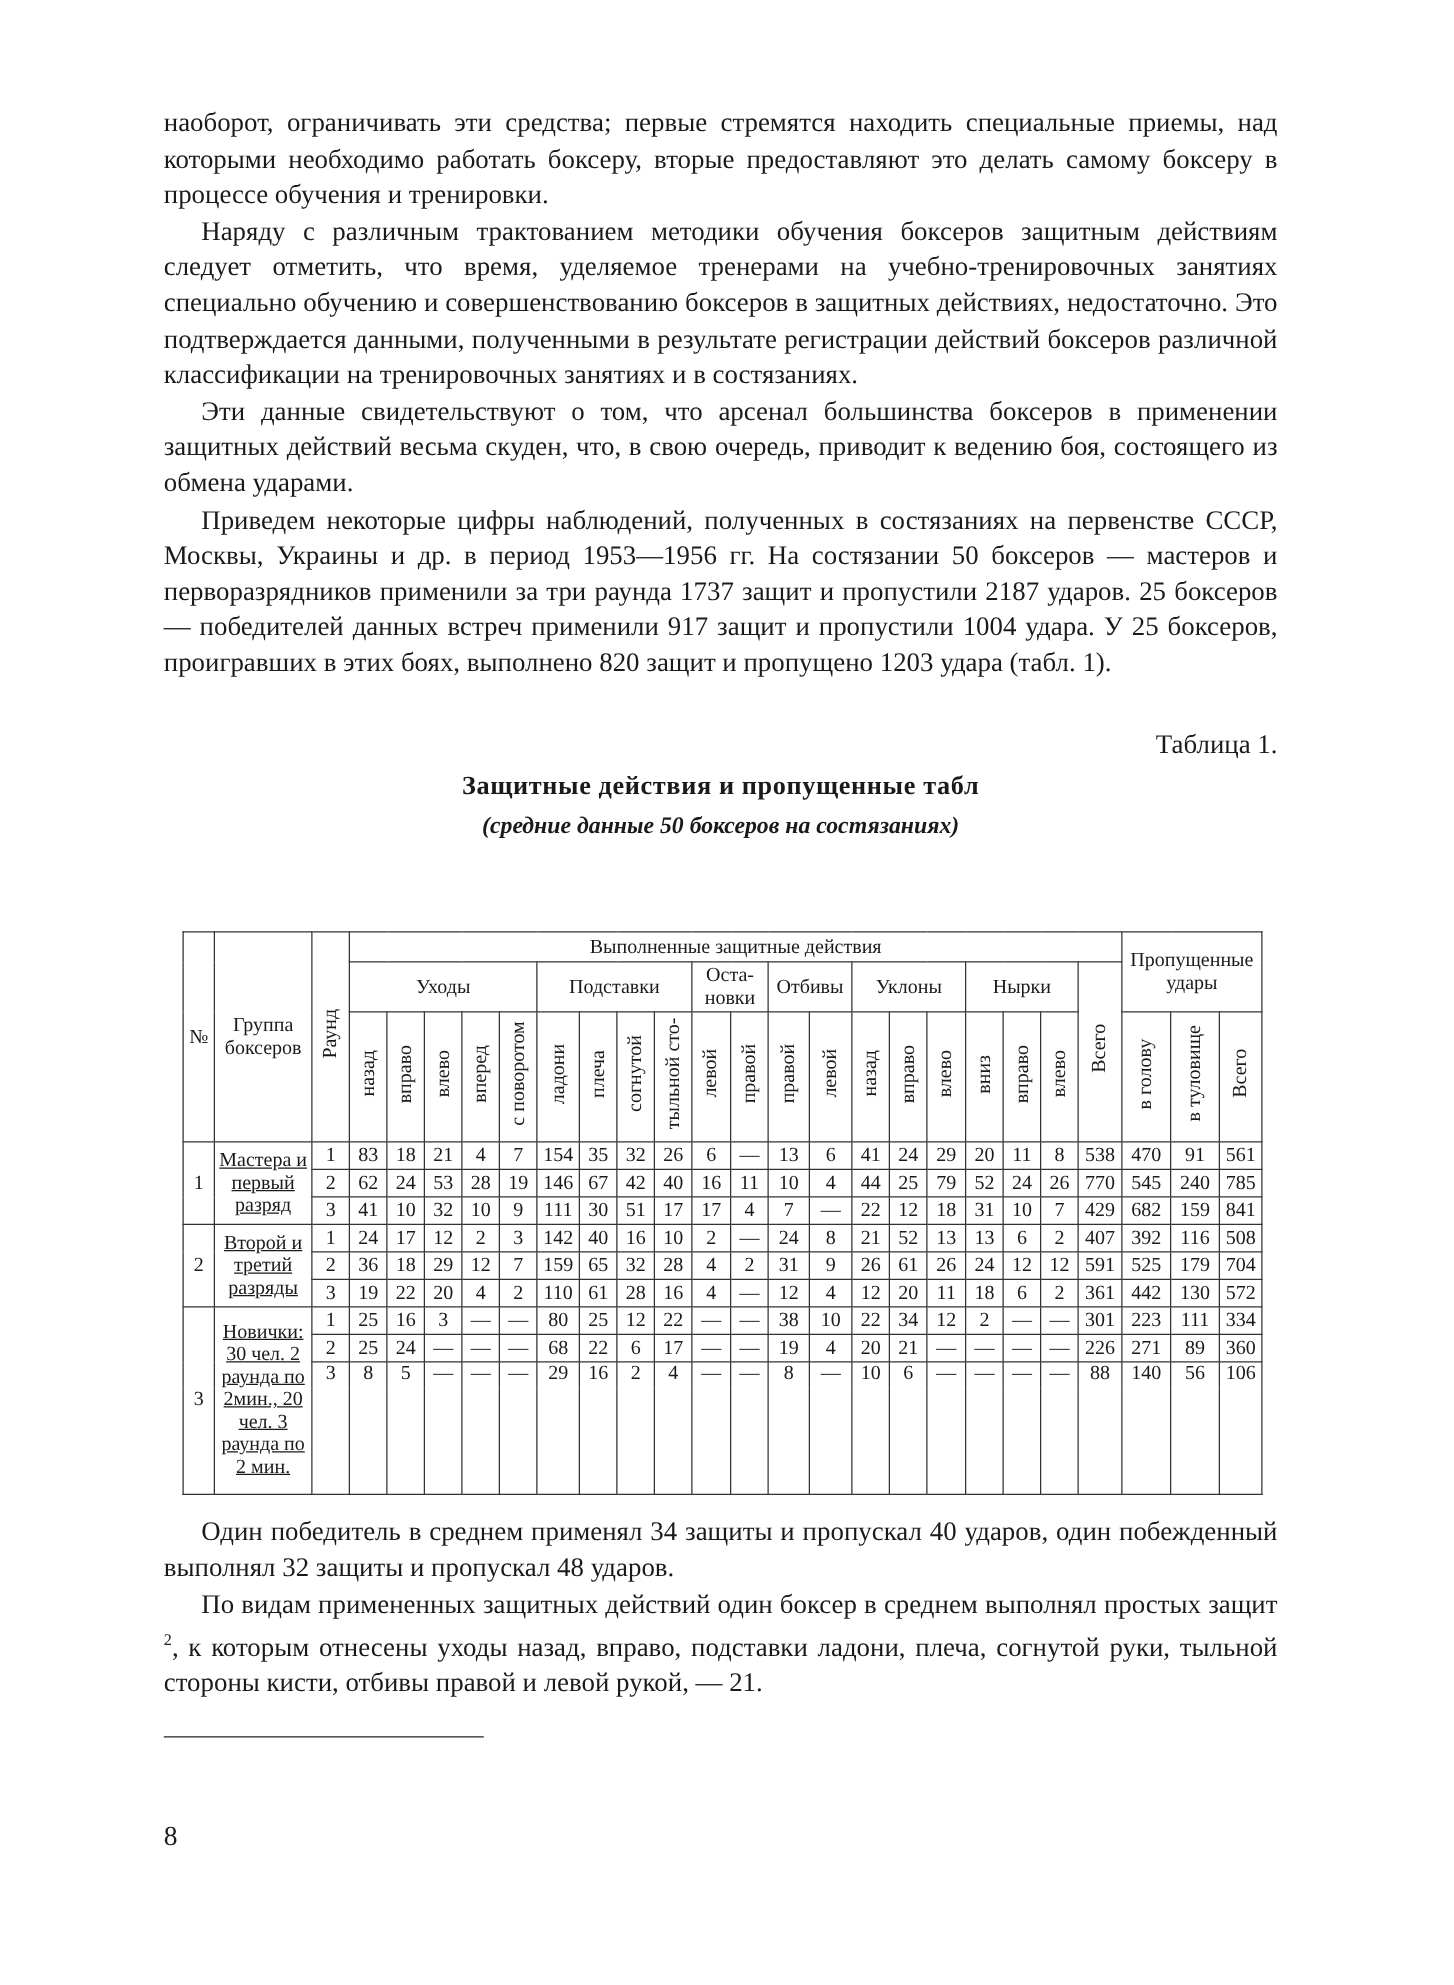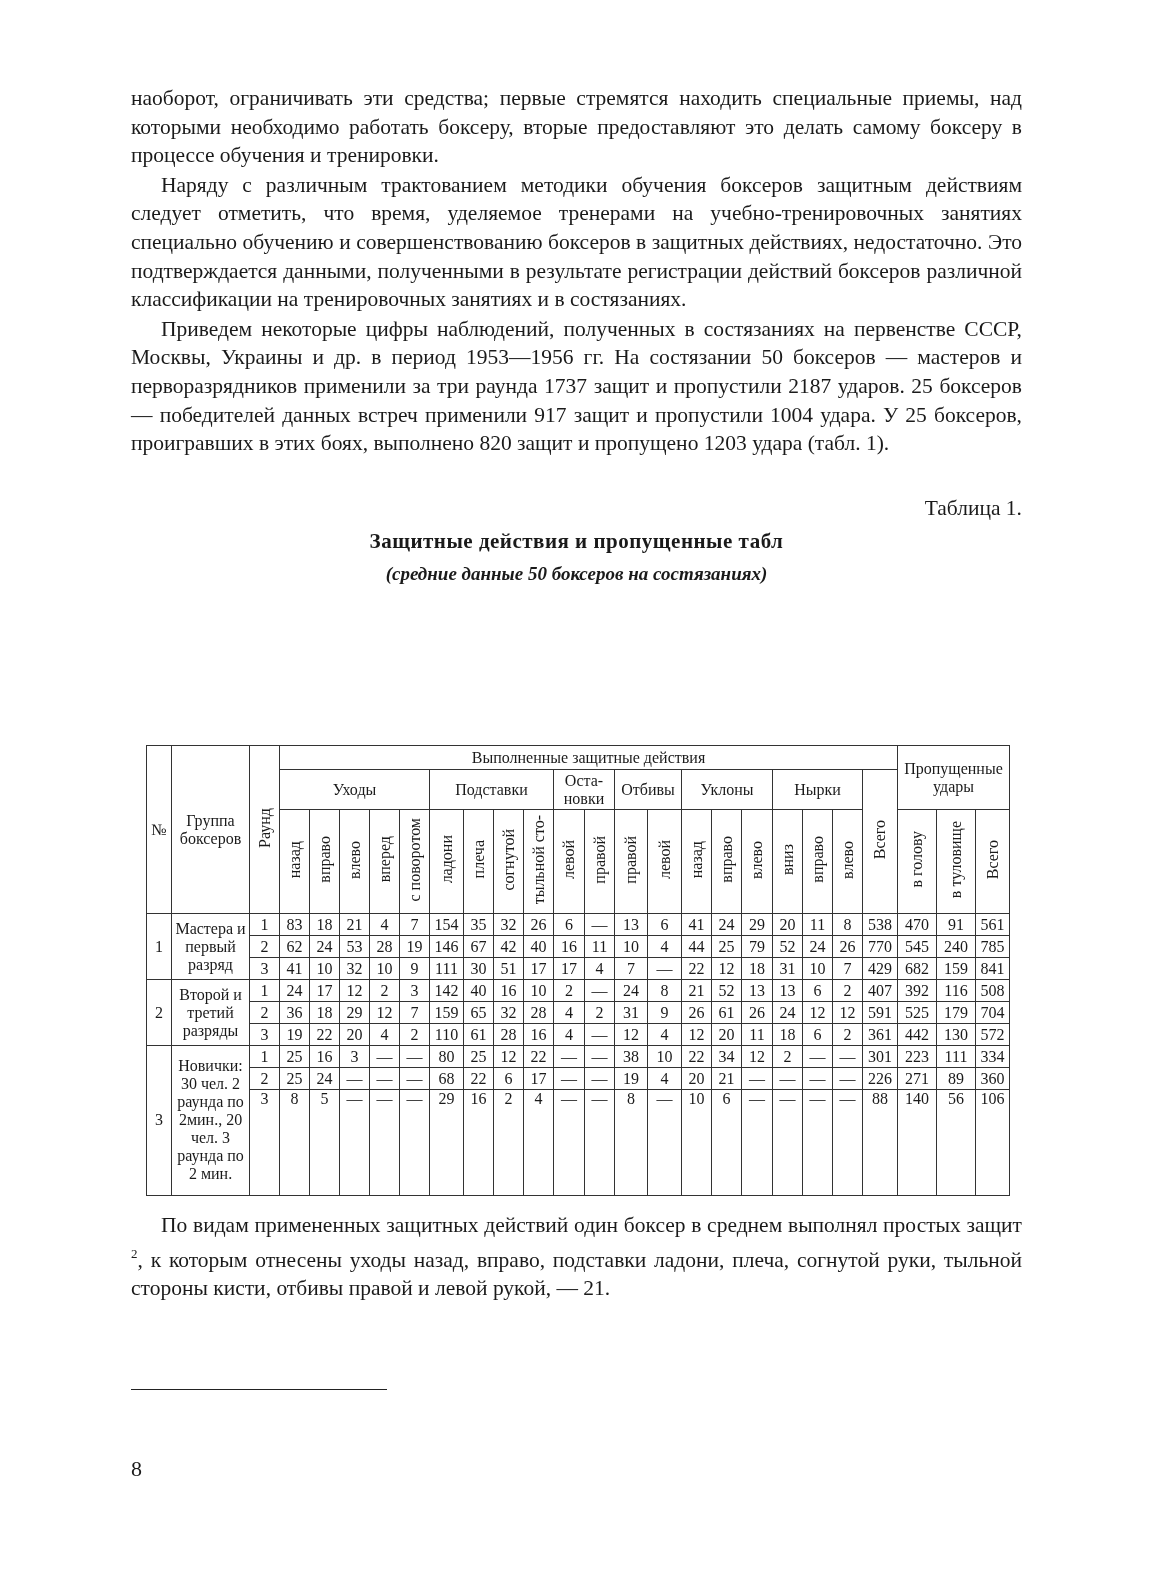--- a/index.html
+++ b/index.html
@@ -11,36 +11,37 @@
   .p + .p { margin-top: 1px; }
   .table-label { text-align: right; font-size: 21.5px; margin-top: 36px; line-height: 28px; }
   .t-title { text-align: center; font-weight: bold; font-size: 21px; margin-top: 4px; line-height: 30px; letter-spacing: 0.5px; }
   .t-sub { text-align: center; font-weight: bold; font-style: italic; font-size: 19px; line-height: 30px; margin-top: 3px; }
   table.data { position: absolute; left: 15px; top: 661px; border-collapse: collapse;
                font-size: 16px; line-height: 18px; }
   table.data td, table.data th { border: 1.3px solid #333; padding: 0; text-align: center; vertical-align: middle; font-weight: normal; }
   table.data th { font-size: 16px; }
   .vert { writing-mode: vertical-rl; transform: rotate(180deg); white-space: nowrap; text-align: left; }
   th.vh { height: 103px; vertical-align: bottom; padding-bottom: 2px; }
-  td.grp { text-align: left; padding-left: 3px; vertical-align: top; border-top: 1.3px solid #333; border-bottom: none; }
+  td.grp { text-align: left; padding-left: 3px; vertical-align: top; border-top: 1.3px solid #333; border-bottom: none; text-decoration: underline; }
   td.num { vertical-align: top; }
   tr.r td { height: 21px; }
   .below { position: absolute; left: 0; top: 1127px; width: 891px; }
   .fn-rule { position: absolute; left: 0; top: 1305px; width: 256px; border-top: 1.3px solid #222; }
   .fn { position: absolute; left: 0; top: 1315px; width: 891px; font-style: italic; font-size: 19px; line-height: 26px; }
   .fn sup { font-size: 11px; }
   .pgnum { position: absolute; left: 0; top: 1372px; font-size: 22px; }
   sup.ref { font-size: 13px; vertical-align: 9px; }
 </style>
 </head>
 <body>
 
 <div class="page">
   <p class="p">наоборот, ограничивать эти средства; первые стремятся находить специальные приемы, над которыми необходимо работать боксеру, вторые предоставляют это делать самому боксеру в процессе обучения и тренировки.</p>
   <p class="p indent">Наряду с различным трактованием методики обучения боксеров защитным действиям следует отметить, что время, уделяемое тренерами на учебно-тренировочных занятиях специально обучению и совершенствованию боксеров в защитных действиях, недостаточно. Это подтверждается данными, полученными в результате регистрации действий боксеров различной классификации на тренировочных занятиях и в состязаниях.</p>
+  <p class="p indent">Эти данные свидетельствуют о том, что арсенал большинства боксеров в применении защитных действий весьма скуден, что, в свою очередь, приводит к ведению боя, состоящего из обмена ударами.</p>
   <p class="p indent">Приведем некоторые цифры наблюдений, полученных в состязаниях на первенстве СССР, Москвы, Украины и др. в период 1953—1956 гг. На состязании 50 боксеров — мастеров и перворазрядников применили за три раунда 1737 защит и пропустили 2187 ударов. 25 боксеров — победителей данных встреч применили 917 защит и пропустили 1004 удара. У 25 боксеров, проигравших в этих боях, выполнено 820 защит и пропущено 1203 удара (табл.  1).</p>
 
   <div class="table-label">Таблица 1.</div>
   <div class="t-title">Защитные действия и пропущенные табл</div>
   <div class="t-sub">(средние данные 50 боксеров на состязаниях)</div>
 
   <table class="data">
     <colgroup>
       <col style="width:25px">
         <col style="width:78px">
@@ -375,18 +376,19 @@
           <td style="border-top: none;"></td>
           <td style="border-top: none;"></td>
           <td style="border-top: none;"></td>
           <td style="border-top: none;"></td>
           <td style="border-top: none;"></td>
         </tr>
       </tbody>
   </table>
 
   <div class="below">
+    <p class="p indent">Один победитель в среднем применял 34 защиты и пропускал 40 ударов, один побежденный выполнял 32 защиты и пропускал 48 ударов.</p>
     <p class="p indent"><span>По видам примененных защитных действий один боксер в среднем выполнял простых защит </span><sup class="ref">2</sup><span>, к которым отнесены уходы назад, вправо, подставки ладони, плеча, согнутой руки, тыльной стороны кисти, отбивы правой и левой рукой, — 21.</span></p>
   </div>
 
   <div class="fn-rule"></div>
   <div class="pgnum">8</div>
 </div>
 
 </body></html>

